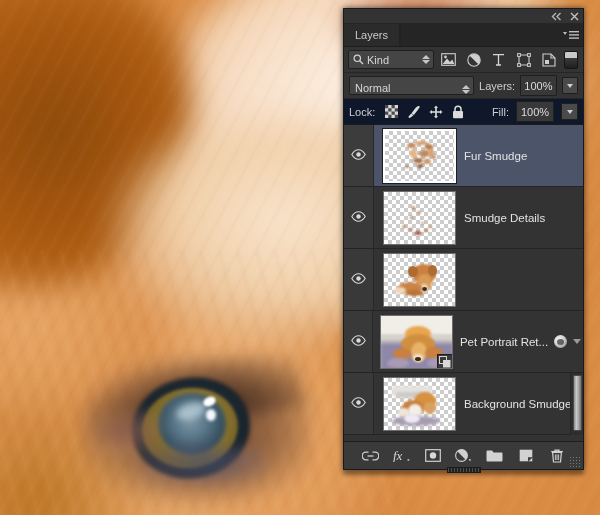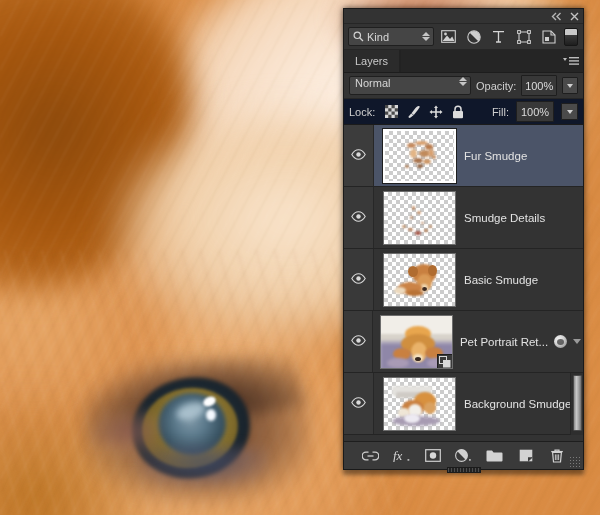--- a/index.html
+++ b/index.html
@@ -207,21 +207,21 @@
 
   
   #blend-row {
     height: 26px; flex: 0 0 auto; background: #333333;
     display: flex; align-items: center; padding: 0 5px; gap: 5px;
     border-bottom: 1px solid #262626;
   }
   #blend-select {
     width: 130px; height: 19px; background: #454545;
     border: 1px solid #1f1f1f; border-radius: 2px;
-    display: flex; align-items: flex-start; padding: 0 3px 0 5px;
+    display: flex; align-items: flex-end; padding: 0 3px 0 5px;
     color: #d6d6d6; font-size: 11px;
   }
   #blend-label { flex: 1 1 auto; }
   .num-label { color: #cfcfcf; font-size: 11px; }
   .num-field {
     width: 38px; height: 21px; background: #383838; border: 1px solid #1e1e1e;
     color: #dcdcdc; font-size: 11px; display: flex; align-items: center;
     justify-content: center; border-radius: 1px;
   }
   .num-arrow {
@@ -370,20 +370,35 @@
           <path d="M5 1L1.5 4.5L5 8M9.5 1L6 4.5L9.5 8" stroke="#b5b5b5" stroke-width="1.4" fill="none"></path>
         </svg>
     </span>
     <span class="tb-btn">
       <svg width="9" height="9" viewBox="0 0 9 9">
           <path d="M1 1L8 8M8 1L1 8" stroke="#c2c2c2" stroke-width="1.4"></path>
         </svg>
     </span>
   </div>
 
+  <div id="tab-row">
+    <div id="tab-layers">
+      <span>Layers</span>
+    </div>
+    <div id="tab-filler"></div>
+    <div id="panel-menu-btn">
+      <svg width="16" height="10" viewBox="0 0 16 10">
+        <path d="M0 2L4 2L2 5Z" fill="#bdbdbd"></path>
+        <rect x="6" y="1" width="10" height="1.4" fill="#bdbdbd"></rect>
+        <rect x="6" y="4.2" width="10" height="1.4" fill="#bdbdbd"></rect>
+        <rect x="6" y="7.4" width="10" height="1.4" fill="#bdbdbd"></rect>
+      </svg>
+    </div>
+  </div>
+
   <div id="kind-row">
     <div id="kind-select">
       <span style="display:flex;align-items:center;">
         <svg width="11" height="11" viewBox="0 0 11 11">
             <circle cx="4.3" cy="4.3" r="3.2" stroke="#d2d2d2" stroke-width="1.2" fill="none"></circle>
             <path d="M6.7 6.7L10 10" stroke="#d2d2d2" stroke-width="1.3"></path>
           </svg>
       </span>
       <span id="kind-label">Kind</span>
       <span class="stepper">
@@ -422,44 +437,29 @@
     <div class="kind-icon">
       <svg width="14" height="14" viewBox="0 0 14 14">
           <path d="M1 1H9L13 5V13H1Z" stroke="#cfcfcf" stroke-width="1.1" fill="none"></path>
           <path d="M9 1V5H13" stroke="#cfcfcf" stroke-width="1.1" fill="none"></path>
           <rect x="3" y="7" width="4" height="4" fill="#cfcfcf"></rect>
         </svg>
     </div>
     <div id="kind-toggle"></div>
   </div>
 
-  <div id="tab-row">
-    <div id="tab-layers">
-      <span>Layers</span>
-    </div>
-    <div id="tab-filler"></div>
-    <div id="panel-menu-btn">
-      <svg width="16" height="10" viewBox="0 0 16 10">
-        <path d="M0 2L4 2L2 5Z" fill="#bdbdbd"></path>
-        <rect x="6" y="1" width="10" height="1.4" fill="#bdbdbd"></rect>
-        <rect x="6" y="4.2" width="10" height="1.4" fill="#bdbdbd"></rect>
-        <rect x="6" y="7.4" width="10" height="1.4" fill="#bdbdbd"></rect>
-      </svg>
-    </div>
-  </div>
-
   <div id="blend-row">
     <div id="blend-select">
       <span id="blend-label">Normal</span>
       <span class="stepper">
           <i class="up"></i>
           <i class="dn"></i>
         </span>
     </div>
-    <span class="num-label">Opacity:</span>
+    <span class="num-label">Layers:</span>
     <span class="num-field">100%</span>
     <span class="num-arrow">
         <i></i>
       </span>
   </div>
 
   <div id="lock-row">
     <span id="lock-text">Lock:</span>
     <span class="lock-icon">
       <svg width="13" height="13" viewBox="0 0 12 12">
@@ -576,23 +576,20 @@
             <div class="blob" style="left:24px;top:12px;width:10px;height:11px;background:#b06c30;filter:blur(0.6px);"></div>
             <div class="blob" style="left:44px;top:11px;width:9px;height:11px;background:#b06c30;filter:blur(0.6px);"></div>
             <div class="blob" style="left:33px;top:20px;width:15px;height:17px;background:#d99a57;filter:blur(1px);"></div>
             <div class="blob" style="left:36px;top:30px;width:8px;height:7px;background:#efd7b2;filter:blur(0.8px);"></div>
             <div class="blob" style="left:38px;top:33px;width:5px;height:4px;background:#3a2a22;filter:blur(0.5px);"></div>
             <div class="blob" style="left:14px;top:28px;width:24px;height:12px;background:#cb8346;filter:blur(1.2px);"></div>
             <div class="blob" style="left:10px;top:33px;width:12px;height:7px;background:#ecd9bd;filter:blur(0.9px);"></div>
             <div class="blob" style="left:22px;top:36px;width:18px;height:6px;background:#b87235;filter:blur(1px);"></div>
           </div>
         </div>
-      </div>
-      <div class="name-cell">
-        <span>Basic Smudge</span>
       </div>
     </div>
 
     <div class="layer-row">
       <div class="eye-cell">
         <span class="eye-ico">
           <svg width="15" height="11" viewBox="0 0 15 11">
               <path d="M0.8 5.5C3 1.8 5.2 0.8 7.5 0.8S12 1.8 14.2 5.5C12 9.2 9.8 10.2 7.5 10.2S3 9.2 0.8 5.5Z" stroke="#dadada" stroke-width="1.1" fill="none"></path>
               <circle cx="7.5" cy="5.5" r="2.2" fill="#dadada"></circle>
             </svg>

